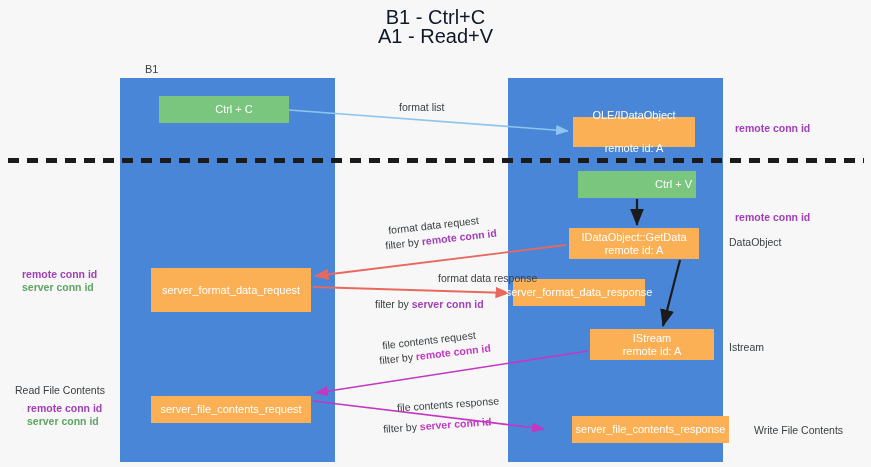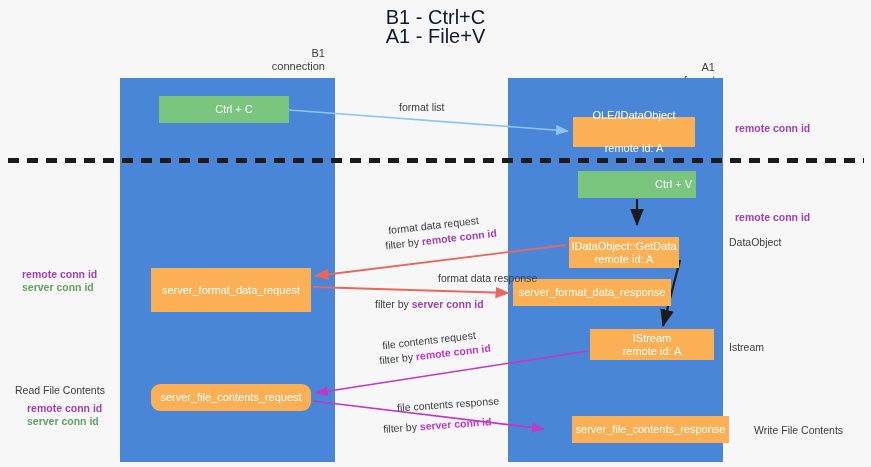--- a/index.html
+++ b/index.html
@@ -12,21 +12,21 @@
   }
   #stage{position:relative;width:871px;height:467px;}
 
   
   .title{
     position:absolute;left:0;top:8px;width:871px;
     text-align:center;font-size:20px;line-height:19px;color:#0f172a;
   }
 
   
-  .colhead{position:absolute;text-align:right;font-size:11px;line-height:13px;color:#3c4043;}
+  .colhead{position:absolute;text-align:left;font-size:11px;line-height:13px;color:#3c4043;margin-top:16px;}
   #head-b1{left:145px;top:47px;width:180px;}
   #head-a1{left:535px;top:61px;width:180px;}
 
   
   .lane{position:absolute;background:#4a86d8;}
   #lane-b1{left:120px;top:78px;width:215px;height:384px;}
   #lane-a1{left:508px;top:78px;width:215px;height:384px;}
 
   
   .box{
@@ -34,25 +34,25 @@
     display:flex;flex-direction:column;align-items:center;justify-content:center;
     color:#ffffff;font-size:11px;line-height:13px;text-align:center;
     padding:2px 4px;
   }
   .green{background:#7ac67f;padding-left:24px;}
   .orange{background:#fcb055;}
 
   #box-ctrlc{left:159px;top:96px;width:130px;height:27px;}
   #box-dataobj{left:573px;top:117px;width:122px;height:30px;gap:20px;}
   #box-ctrlv{left:578px;top:171px;width:118px;height:27px;align-items:flex-end;}
-  #box-getdata{left:569px;top:228px;width:110px;height:31px;margin-top:9px;}
+  #box-getdata{left:569px;top:228px;width:130px;height:31px;}
   #box-fmtreq{left:151px;top:268px;width:160px;height:44px;}
-  #box-fmtresp{left:513px;top:279px;width:158px;height:27px;}
+  #box-fmtresp{left:513px;top:279px;width:132px;height:27px;}
   #box-istream{left:590px;top:329px;width:124px;height:31px;}
-  #box-filereq{left:151px;top:384px;width:160px;height:27px;border-radius:9px;}
+  #box-filereq{left:151px;top:396px;width:160px;height:27px;}
   #box-fileresp{left:572px;top:416px;width:157px;height:27px;}
 
   
   #dashline{
     position:absolute;left:8px;top:158px;width:856px;height:5px;
     background:repeating-linear-gradient(to right,#1b1b1b 0px,#1b1b1b 11px,rgba(0,0,0,0) 11px,rgba(0,0,0,0) 19px);
   }
 
   
   #arrows{position:absolute;left:0;top:0;width:871px;height:467px;}
@@ -82,21 +82,21 @@
   #ann-fcresp{left:397px;top:398px;transform:rotate(-4deg);}
   #ann-fcresp2{left:383px;top:419px;transform:rotate(-4deg);}
 </style>
 </head>
 <body>
 
 <div id="stage">
 
   <div class="title">
     <div>B1 - Ctrl+C</div>
-    <div>A1 - File+V</div>
+    <div>A1 - Read+V</div>
   </div>
 
   <div class="colhead" id="head-b1">
     <div>B1</div>
     <div>connection</div>
   </div>
   <div class="colhead" id="head-a1">
     <div>A1</div>
     <div>format</div>
   </div>

